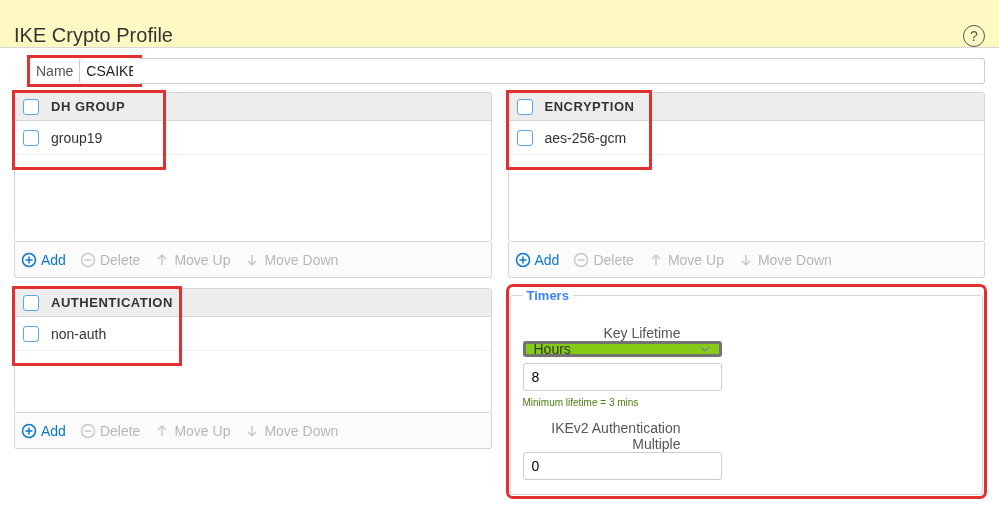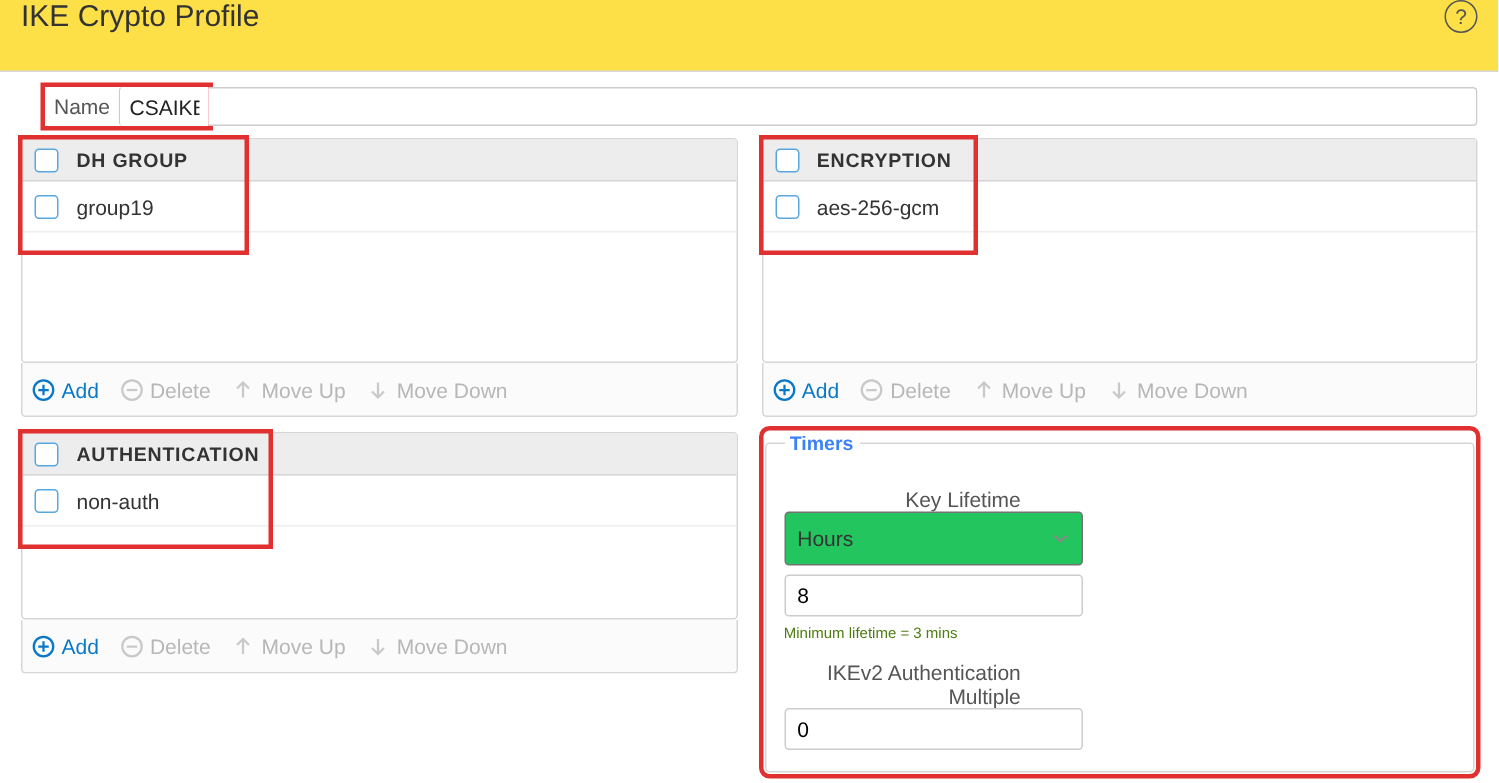--- a/index.html
+++ b/index.html
@@ -5,25 +5,25 @@
   * { box-sizing: border-box; }
   body {
     margin: 0;
     font-family: -apple-system, BlinkMacSystemFont, "Segoe UI", Arial, sans-serif;
     font-size: 14px;
     color: #333;
     background: #fff;
     width: 999px;
   }
   .titlebar {
-    background: #fde047;
+    background: #fef9c3;
     border-bottom: 1px solid #d8d8d8;
     height: 48px;
     display: flex;
-    align-items: flex-start;
+    align-items: flex-end;
     padding: 0 14px;
     position: relative;
   }
   .titlebar h1 {
     font-size: 20px;
     font-weight: 400;
     margin: 0;
     color: #333;
   }
   .help-btn {
@@ -165,29 +165,29 @@
   .frow input[type=text] {
     width: 100%;
     height: 28px;
     border: 1px solid #ccc;
     border-radius: 3px;
     padding: 0 8px;
     font-size: 14px;
   }
   .select {
     width: 100%;
-    height: 36px;
-    border: 1px solid #737373;
+    height: 16px;
+    border: 3px solid #737373;
     border-radius: 3px;
     padding: 0 8px;
     display: flex;
     align-items: center;
     justify-content: space-between;
     cursor: pointer;
-    background: #22c55e;
+    background: #84cc16;
     color: #333;
   }
   .hint {
     color: #4d7c0f;
     font-size: 10px;
     margin-top: 6px;
   }
   .footer {
     display: flex;
     justify-content: flex-end;

